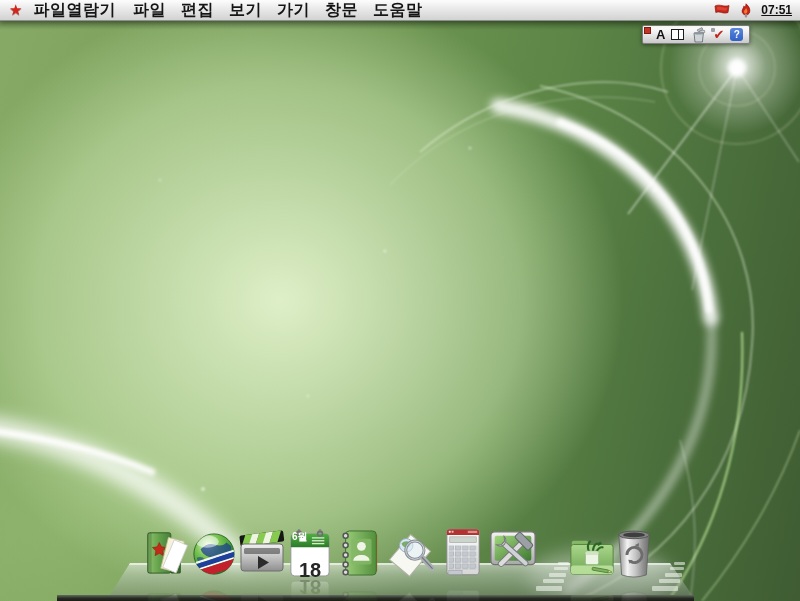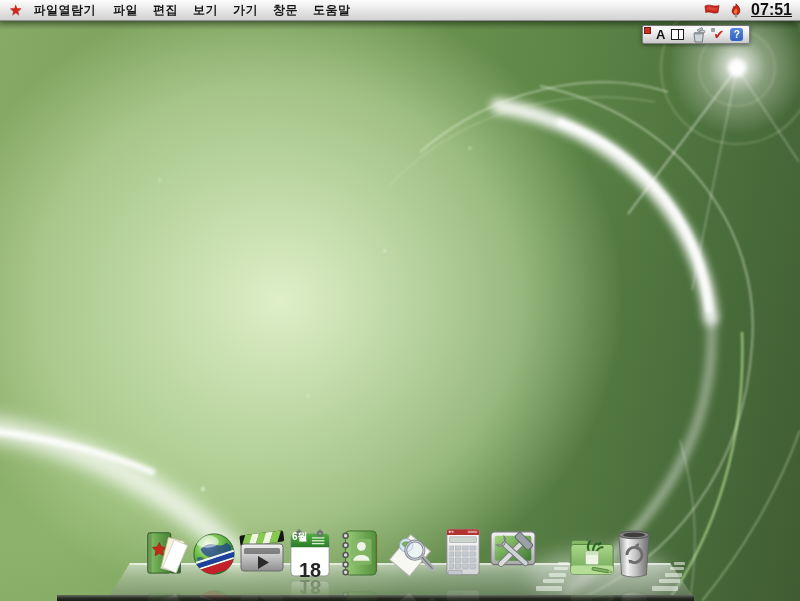--- a/index.html
+++ b/index.html
@@ -11,24 +11,24 @@
       radial-gradient(ellipse 500px 320px at 8% 88%, rgba(160,200,125,.45), rgba(160,200,125,0) 70%),
       linear-gradient(102deg,#87aa66 0%,#7ba05c 22%,#6e9551 42%,#5d8647 62%,#4b6f3c 82%,#3f5c32 100%);}
   .swirl{position:absolute;left:0;top:0;pointer-events:none;}
   
   .menubar{position:absolute;left:0;top:0;width:800px;height:20px;
     background:linear-gradient(#fdfdfd,#e9e9e9 45%,#d2d2d2);
     border-bottom:1px solid #8f8f8f;box-shadow:0 2px 5px rgba(10,25,5,.4);
     display:flex;align-items:center;z-index:30;}
   .menubar .logo{font-size:15px;color:#d2261a;line-height:20px;margin:0 11px 0 9px;
     text-shadow:0 1px 0 rgba(120,10,5,.5);cursor:default;}
-  .menu-item{font-size:12px;font-weight:700;color:#151515;margin-right:15px;letter-spacing:.5px;font-family:Liberation Serif, serif;}
+  .menu-item{font-size:16px;font-weight:700;color:#151515;margin-right:15px;letter-spacing:.5px;font-family:Liberation Serif, serif;}
   .menu-item.appname{margin-right:17px;}
   .mb-right{margin-left:auto;display:flex;align-items:center;gap:9px;padding-right:8px;}
-  .mb-time{font-size:16px;font-weight:700;color:#111;text-decoration:underline;}
+  .mb-time{font-size:12px;font-weight:700;color:#111;text-decoration:underline;}
   .menushadow{position:absolute;left:0;top:21px;width:800px;height:9px;z-index:5;
     background:linear-gradient(rgba(20,35,12,.28),rgba(20,35,12,0));}
   
   .palette{position:absolute;left:642px;top:25px;width:108px;height:19px;z-index:20;
     background:linear-gradient(#ffffff,#efefef 40%,#c9c9c9);
     border:1px solid #7f7f7f;border-radius:2px;box-shadow:0 1px 4px rgba(0,0,0,.45);
     display:flex;align-items:center;gap:6px;padding-left:13px;box-sizing:border-box;}
   .pal-close{position:absolute;left:1px;top:1px;width:7px;height:7px;background:#c43427;
     border:1px solid #7c1d14;box-sizing:border-box;}
   .pal-a{font-size:13px;font-weight:700;color:#111;line-height:15px;}

